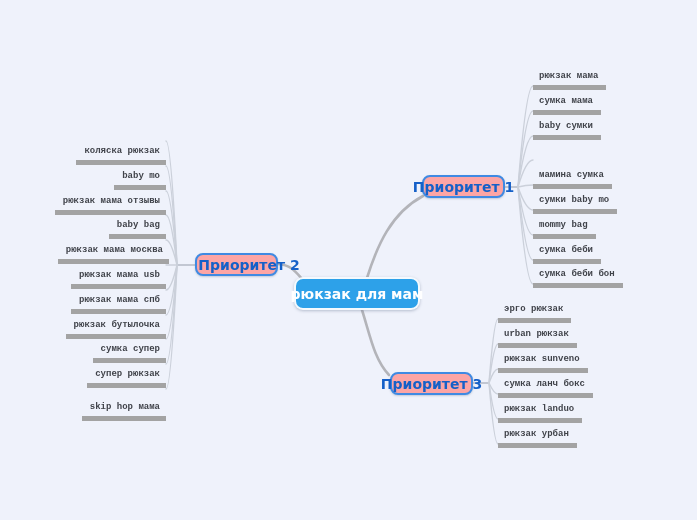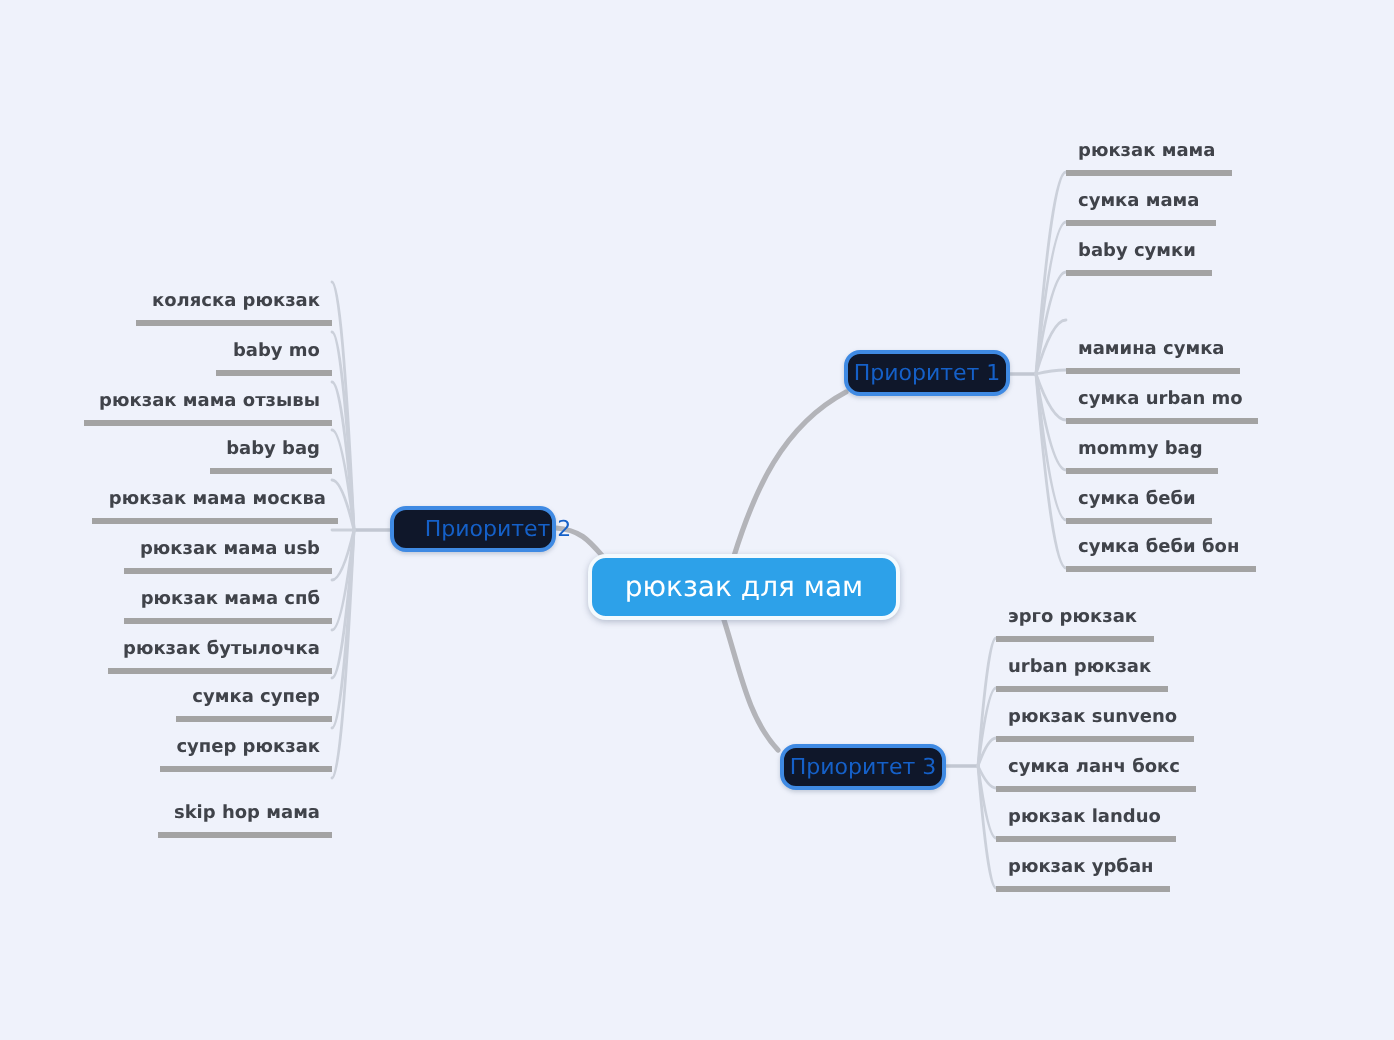--- a/index.html
+++ b/index.html
@@ -23,51 +23,52 @@
     position: absolute;
     box-sizing: border-box;
     display: flex;
     align-items: center;
     justify-content: center;
     white-space: nowrap;
     cursor: pointer;
   }
   .root-node {
     left: 294px; top: 277px;
-    width: 156px; height: 33px;
+    width: 126px; height: 33px;
     background: #2da1e9;
     border: 2px solid rgba(255,255,255,0.95);
     border-radius: 9px;
     color: #ffffff;
     font-size: 14px;
-    font-weight: normal;
+    font-weight: bold;
     box-shadow: 0 1px 3px rgba(110,125,150,0.45);
   }
   .branch-node {
     width: 83px; height: 23px;
-    background: #0f172a;
+    background: #fca5a5;
     border: 2px solid #3f8ae3;
     border-radius: 8px;
     color: #1560c8;
-    font-size: 11px;
-    font-weight: normal;
+    font-size: 14px;
+    font-weight: bold;
     box-shadow: 0 1px 2px rgba(110,125,150,0.35);
   }
   .branch-1 { left: 422px; top: 175px; }
   .branch-2 { left: 195px; top: 253px; padding-left: 25px; }
   .branch-3 { left: 390px; top: 372px; }
   .leaf {
     position: absolute;
     font-size: 9px;
     line-height: 12px;
     font-weight: 600;
     color: #40434a;
     white-space: nowrap;
-    border-bottom: 3px solid #a3a3a3;
+    border-bottom: 5px solid #a3a3a3;
     cursor: pointer;
+    font-family: Liberation Mono, monospace;
   }
   .leaf-r { padding: 0 8px 3px 6px; text-align: left; }   
   .leaf-l { padding: 0 6px 3px 8px; text-align: right; margin-top: 20px; }  
 </style>
 </head>
 <body>
 
 <div class="canvas">
 
   <svg class="connectors" viewBox="0 0 697 520" xmlns="http://www.w3.org/2000/svg">
@@ -123,21 +124,21 @@
   <div class="node root-node">рюкзак для мам</div>
 
   <div class="node branch-node branch-1">Приоритет 1</div>
   <div class="node branch-node branch-2">Приоритет 2</div>
   <div class="node branch-node branch-3">Приоритет 3</div>
 
   <div class="leaf leaf-r" style="left:533px; top:70px">рюкзак мама</div>
   <div class="leaf leaf-r" style="left:533px; top:95px">сумка мама</div>
   <div class="leaf leaf-r" style="left:533px; top:120px">baby сумки</div>
   <div class="leaf leaf-r" style="left:533px; top:169px">мамина сумка</div>
-  <div class="leaf leaf-r" style="left:533px; top:194px">сумка urban mo</div>
+  <div class="leaf leaf-r" style="left:533px; top:194px">сумки baby mo</div>
   <div class="leaf leaf-r" style="left:533px; top:219px">mommy bag</div>
   <div class="leaf leaf-r" style="left:533px; top:244px">сумка беби</div>
   <div class="leaf leaf-r" style="left:533px; top:268px">сумка беби бон</div>
 
   <div class="leaf leaf-l" style="right:531px; top:125px">коляска рюкзак</div>
   <div class="leaf leaf-l" style="right:531px; top:150px">baby mo</div>
   <div class="leaf leaf-l" style="right:531px; top:175px">рюкзак мама отзывы</div>
   <div class="leaf leaf-l" style="right:531px; top:199px">baby bag</div>
   <div class="leaf leaf-l" style="right:528px; top:224px">рюкзак мама москва</div>
   <div class="leaf leaf-l" style="right:531px; top:274px">рюкзак мама спб</div>

